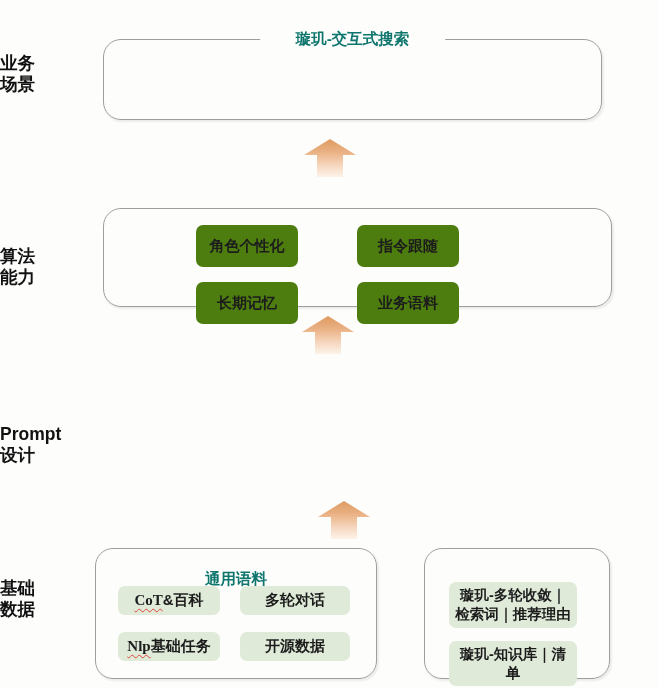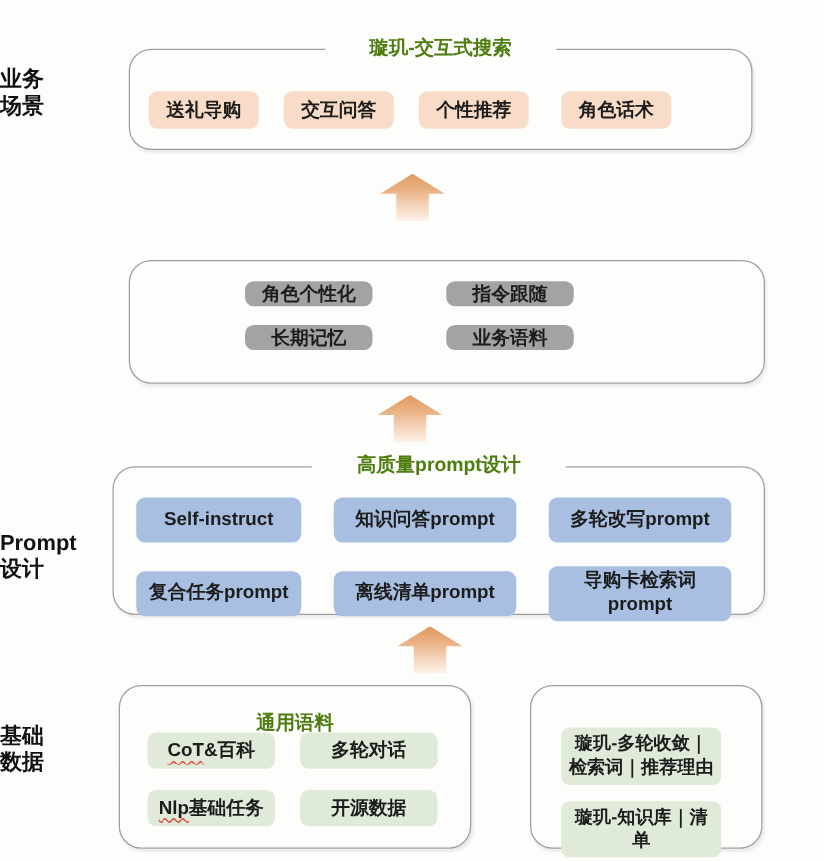--- a/index.html
+++ b/index.html
@@ -15,38 +15,39 @@
   }
   
   .frame{
     position:absolute;border:1.6px solid #9e9e9e;border-radius:18px;
     box-shadow:1.5px 2px 2px rgba(0,0,0,0.07);
     background:transparent;
   }
   .frame-title{
     position:absolute;top:-12px;left:50%;transform:translateX(-50%);
     background:#fdfdfc;padding:0 36px;font-size:15.5px;font-weight:bold;
-    white-space:nowrap;color:#4d7c0f;line-height:22px;
+    white-space:nowrap;color:#0f766e;line-height:22px;
   }
   .frame-title.tight{padding:0 20px;margin-top:31px;}
   
   .chip{
     display:flex;align-items:center;justify-content:center;
     border-radius:7px;font-size:15px;font-weight:600;color:#1c1c1c;
     text-align:center;
   }
   .chip.peach{background:#f8dcc7;height:30px;padding:0 14px;}
-  .chip.lav{background:#a3a3a3;height:20px;}
+  .chip.lav{background:#4d7c0f;height:42px;}
   .chip.blue{background:#a9bfe1;min-height:30px;padding:3px 8px;line-height:1.25;}
   .chip.green{background:#dfead8;height:29px;}
   .chip.green.tall{height:auto;padding:4px 6px;line-height:1.3;font-size:14.5px;}
   .squiggle{
     text-decoration:underline;text-decoration-style:wavy;
     text-decoration-color:#e0483c;text-decoration-thickness:1px;
     text-underline-offset:3px;
+    font-family:Liberation Serif, serif;
   }
   
   .row-flex{position:absolute;display:flex;}
   .grid{position:absolute;display:grid;align-items:center;justify-items:stretch;}
   .g2-alg{left:92px;top:16px;grid-template-columns:102px 102px;column-gap:59px;row-gap:15px;}
   .g3-prompt{left:18px;top:24px;grid-template-columns:132px 146px 146px;column-gap:26px;row-gap:19px;}
   .g2-gen{left:22px;top:37px;grid-template-columns:102px 110px;column-gap:20px;row-gap:17px;}
   .stack-biz{left:24px;top:33px;display:flex;flex-direction:column;gap:13px;width:128px;position:absolute;}
   
   .arrow{
@@ -59,55 +60,42 @@
 <body>
 
 <div class="canvas">
 
   <div class="side-label" style="top:53px">
     <div>业务</div>
     <div>场景</div>
   </div>
   <div class="frame" style="left:103px;top:39px;width:497px;height:79px">
     <div class="frame-title">璇玑-交互式搜索</div>
-    <div class="row-flex" style="left:15px;top:33px;gap:20px">
-      <div class="chip peach">送礼导购</div>
-      <div class="chip peach">交互问答</div>
-      <div class="chip peach">个性推荐</div>
-      <div class="chip peach" style="margin-left:6px">角色话术</div>
-    </div>
   </div>
 
   <div class="arrow" style="left:304px;top:139px"></div>
 
+  <div class="side-label" style="top:246px">
+    <div>算法</div>
+    <div>能力</div>
+  </div>
   <div class="frame" style="left:103px;top:208px;width:507px;height:97px">
     <div class="grid g2-alg">
       <div class="chip lav">角色个性化</div>
       <div class="chip lav">指令跟随</div>
       <div class="chip lav">长期记忆</div>
       <div class="chip lav">业务语料</div>
     </div>
   </div>
 
   <div class="arrow" style="left:302px;top:316px"></div>
 
   <div class="side-label" style="top:424px">
     <div>Prompt</div>
     <div>设计</div>
-  </div>
-  <div class="frame" style="left:90px;top:373px;width:520px;height:117px">
-    <div class="frame-title">高质量prompt设计</div>
-    <div class="grid g3-prompt">
-      <div class="chip blue">Self-instruct</div>
-      <div class="chip blue">知识问答prompt</div>
-      <div class="chip blue">多轮改写prompt</div>
-      <div class="chip blue">复合任务prompt</div>
-      <div class="chip blue">离线清单prompt</div>
-      <div class="chip blue">导购卡检索词prompt</div>
-    </div>
   </div>
 
   <div class="arrow" style="left:318px;top:501px"></div>
 
   <div class="side-label" style="top:578px">
     <div>基础</div>
     <div>数据</div>
   </div>
 
   <div class="frame" style="left:95px;top:548px;width:280px;height:129px">

